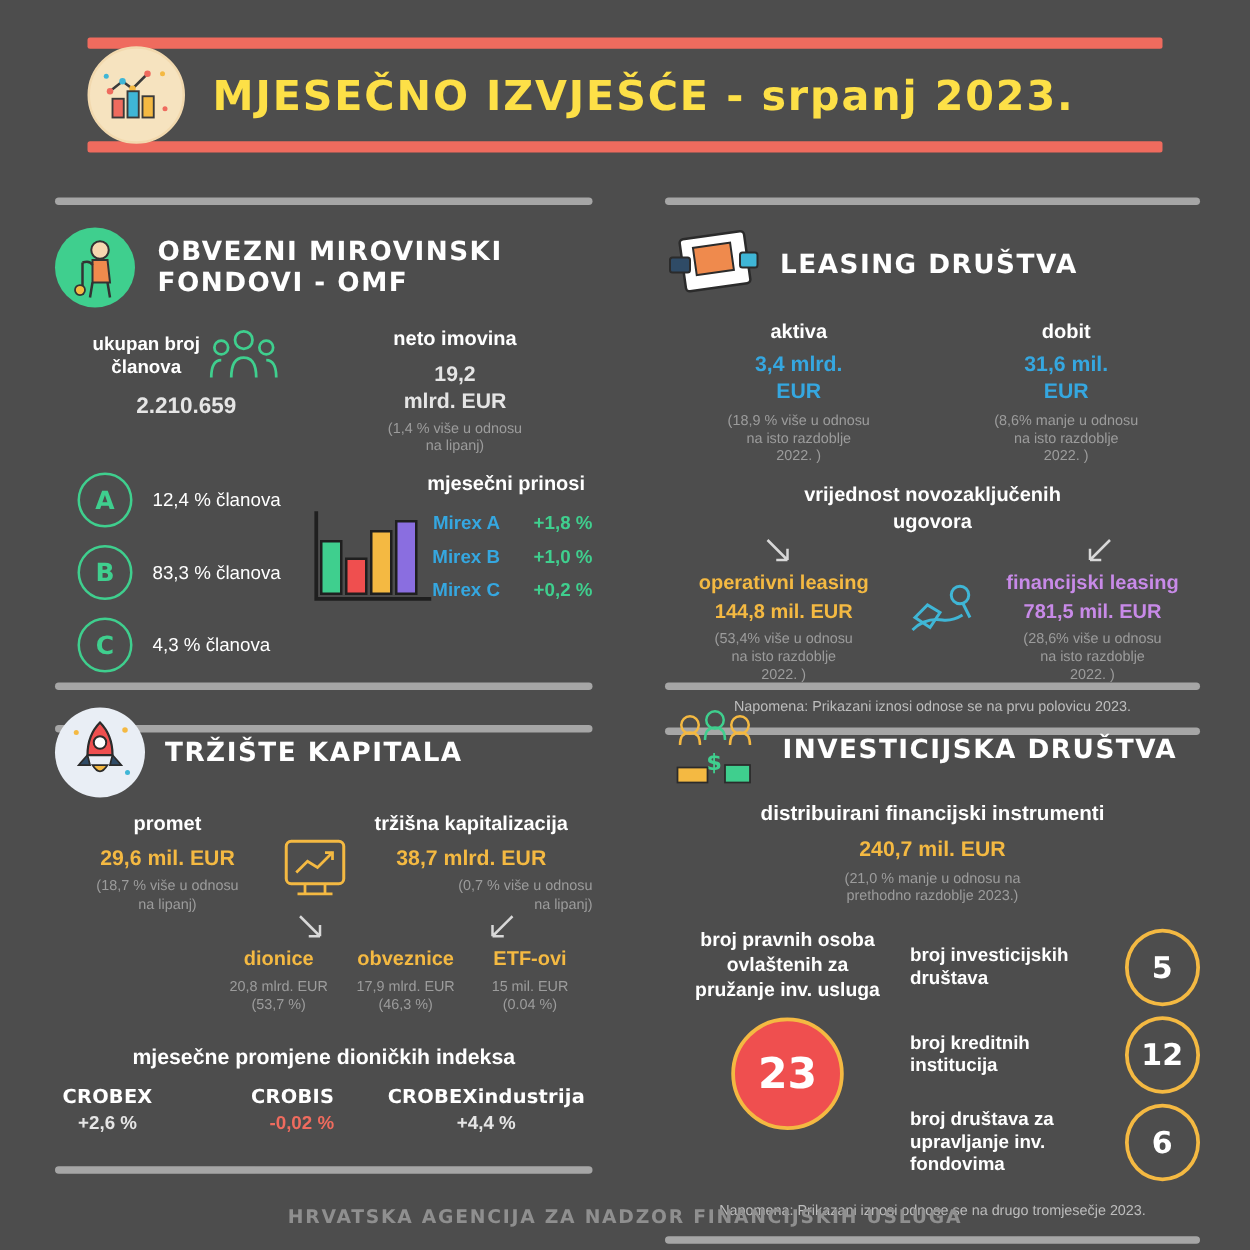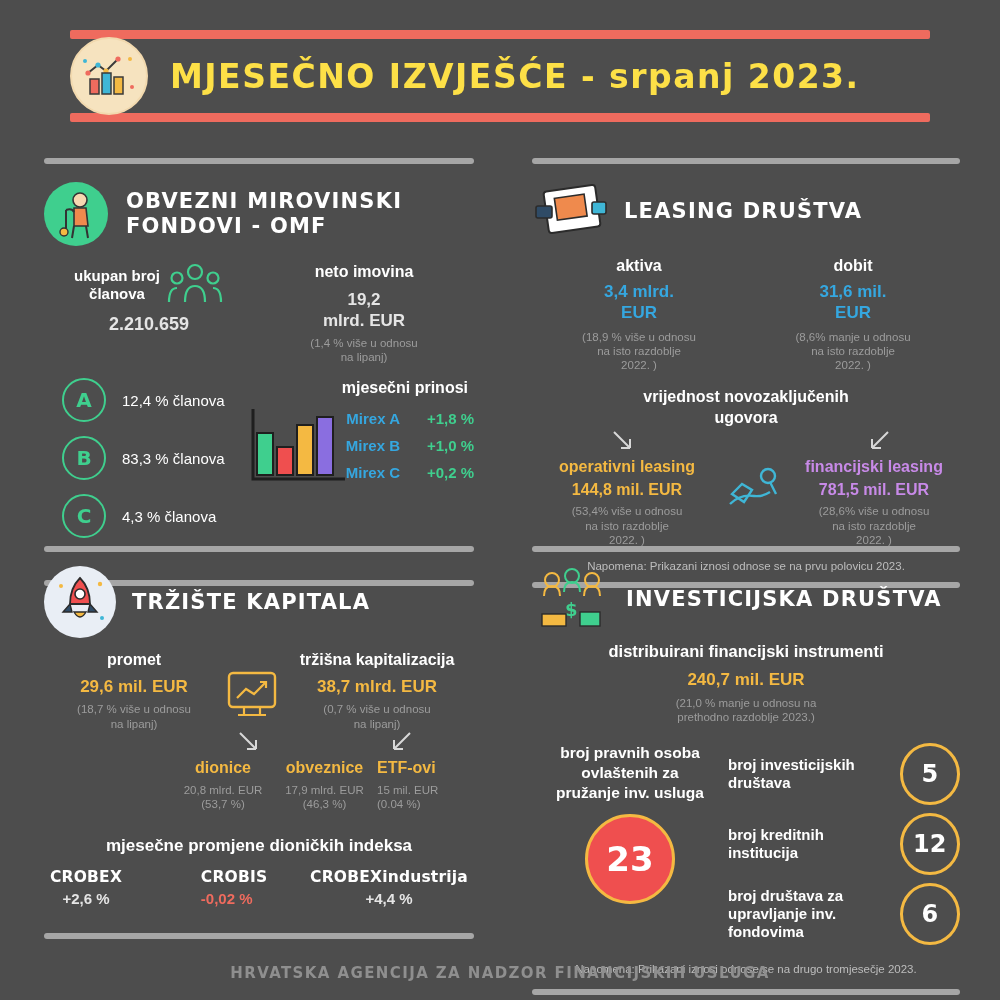--- a/index.html
+++ b/index.html
@@ -292,21 +292,21 @@
         <svg width="56" height="50" viewBox="0 0 56 50">
           <rect x="5" y="5" width="46" height="34" rx="4" fill="none" stroke="#f4b942" stroke-width="2.4"></rect>
           <polyline points="13,30 22,21 30,26 42,14" fill="none" stroke="#f4b942" stroke-width="2.2"></polyline>
           <path d="M36 14 l6 0 l0 6" fill="none" stroke="#f4b942" stroke-width="2.2"></path>
           <path d="M20 39 l0 7 M36 39 l0 7 M14 47 l28 0" stroke="#f4b942" stroke-width="2.2" fill="none"></path>
         </svg>
       </div>
       <div style="width:194px;text-align:center;">
         <div class="lbl" style="font-size:16px;">tržišna kapitalizacija</div>
         <div class="val-yellow" style="font-size:17px;margin-top:8px;">38,7 mlrd. EUR</div>
-        <div class="note" style="margin-top:5px;">(0,7 % više u odnosu<br>na lipanj)</div>
+        <div class="note" style="margin-top:5px;text-align:right;">(0,7 % više u odnosu<br>na lipanj)</div>
       </div>
     </div>
 
     <div style="position:relative;height:26px;">
       <svg style="position:absolute;left:192px;top:0;" width="30" height="24" viewBox="0 0 30 24">
         <path d="M4 2 L20 18 M20 18 L20 9 M20 18 L11 18" stroke="#d8d8d8" stroke-width="2" fill="none"></path>
       </svg>
       <svg style="position:absolute;left:340px;top:0;" width="30" height="24" viewBox="0 0 30 24">
         <path d="M26 2 L10 18 M10 18 L10 9 M10 18 L19 18" stroke="#d8d8d8" stroke-width="2" fill="none"></path>
       </svg>
@@ -316,35 +316,35 @@
       <div style="width:98px;text-align:center;">
         <div class="val-yellow" style="font-size:16px;">dionice</div>
         <div class="note" style="margin-top:6px;">20,8 mlrd. EUR</div>
         <div class="note">(53,7 %)</div>
       </div>
       <div style="width:105px;text-align:center;">
         <div class="val-yellow" style="font-size:16px;">obveznice</div>
         <div class="note" style="margin-top:6px;">17,9 mlrd. EUR</div>
         <div class="note">(46,3 %)</div>
       </div>
-      <div style="width:94px;text-align:left;">
+      <div style="width:94px;text-align:center;">
         <div class="val-yellow" style="font-size:16px;">ETF-ovi</div>
         <div class="note" style="margin-top:6px;">15 mil. EUR</div>
         <div class="note">(0.04 %)</div>
       </div>
     </div>
 
     <div class="lbl center" style="font-size:17px;margin-top:24px;">mjesečne promjene dioničkih indeksa</div>
 
     <div style="display:flex;justify-content:space-between;margin-top:12px;padding:0 6px;">
       <div style="text-align:center;">
         <div class="idx-name">CROBEX</div>
         <div class="idx-val val-green">+2,6 %</div>
       </div>
-      <div style="text-align:left;margin-left:36px;">
+      <div style="text-align:right;margin-left:36px;">
         <div class="idx-name">CROBIS</div>
         <div class="idx-val val-red">-0,02 %</div>
       </div>
       <div style="text-align:center;">
         <div class="idx-name">CROBEXindustrija</div>
         <div class="idx-val val-green">+4,4  %</div>
       </div>
     </div>
 
     <div class="rule" style="margin-top:26px;"></div>

